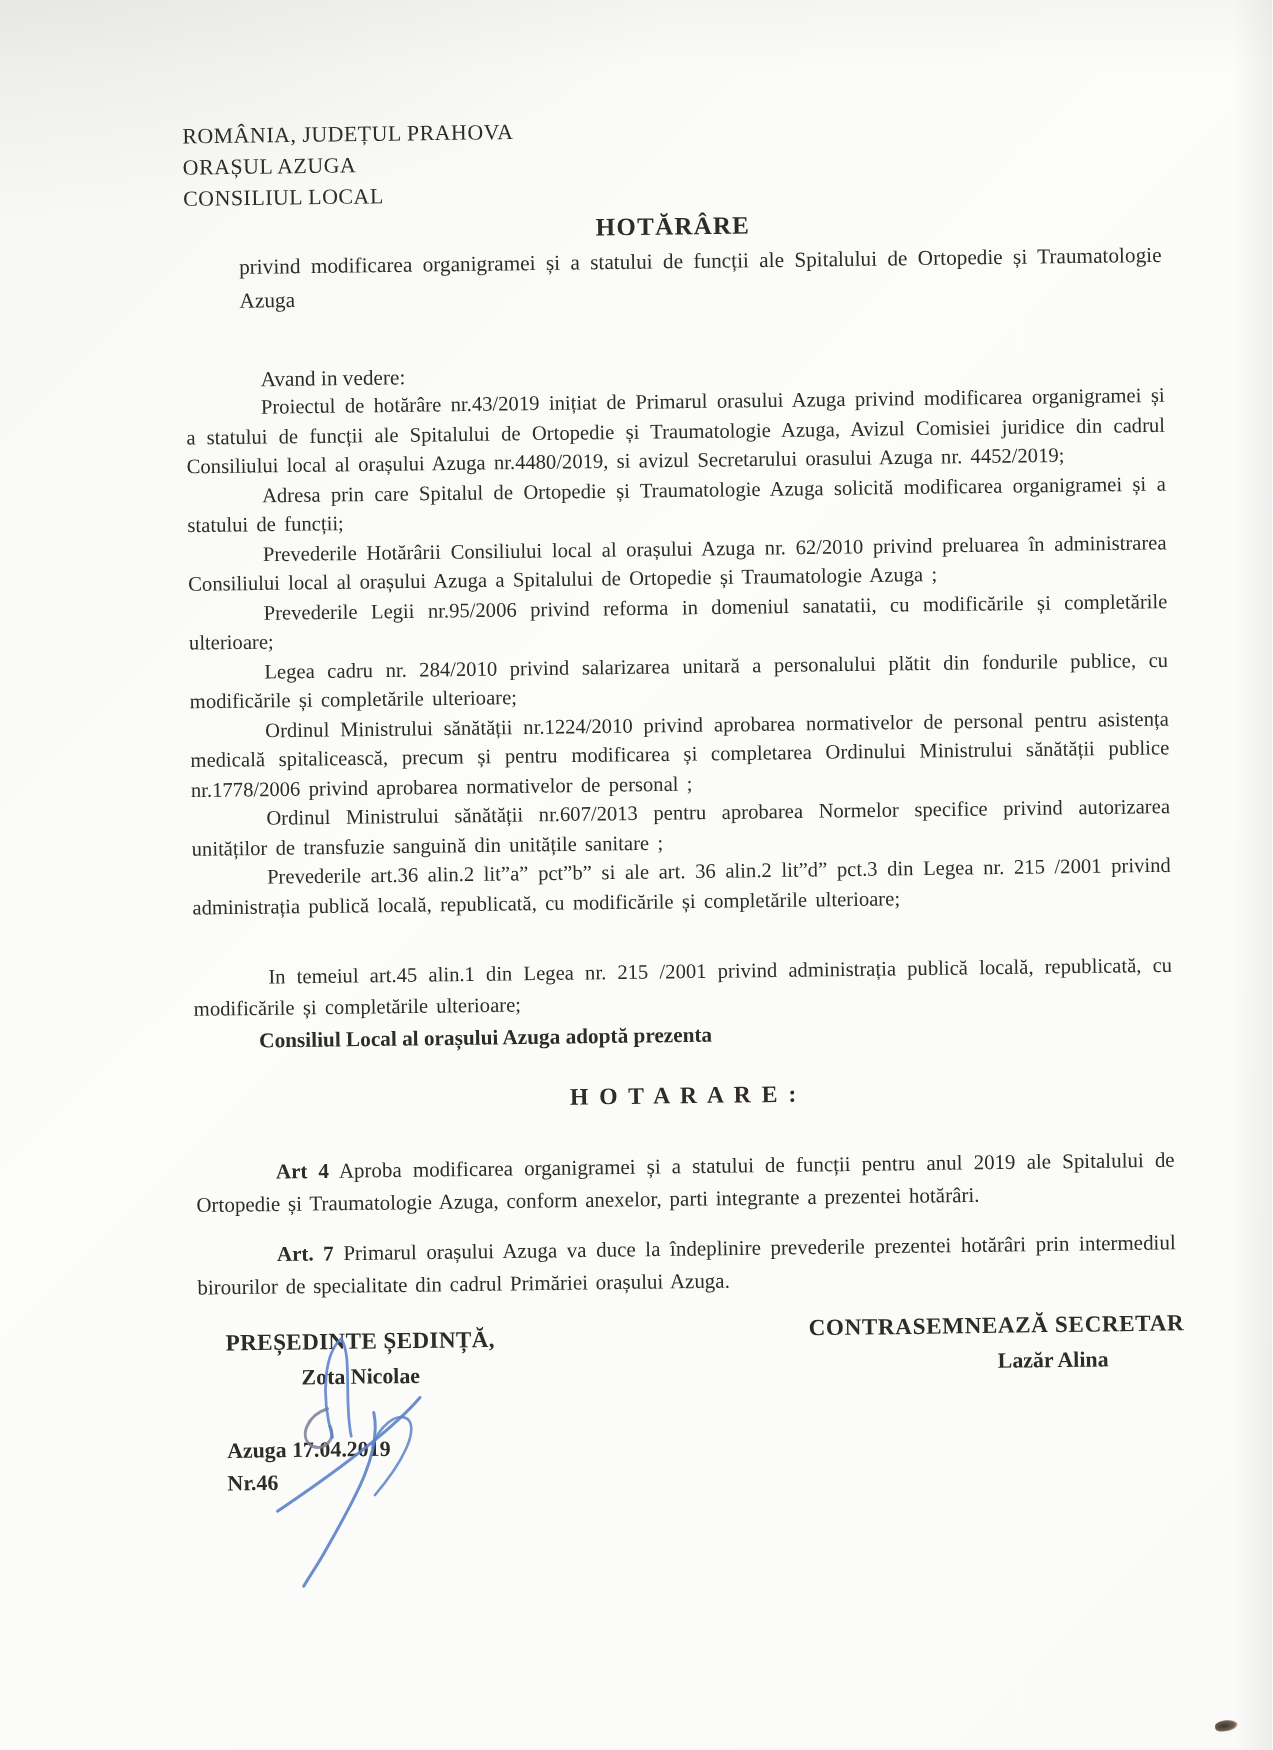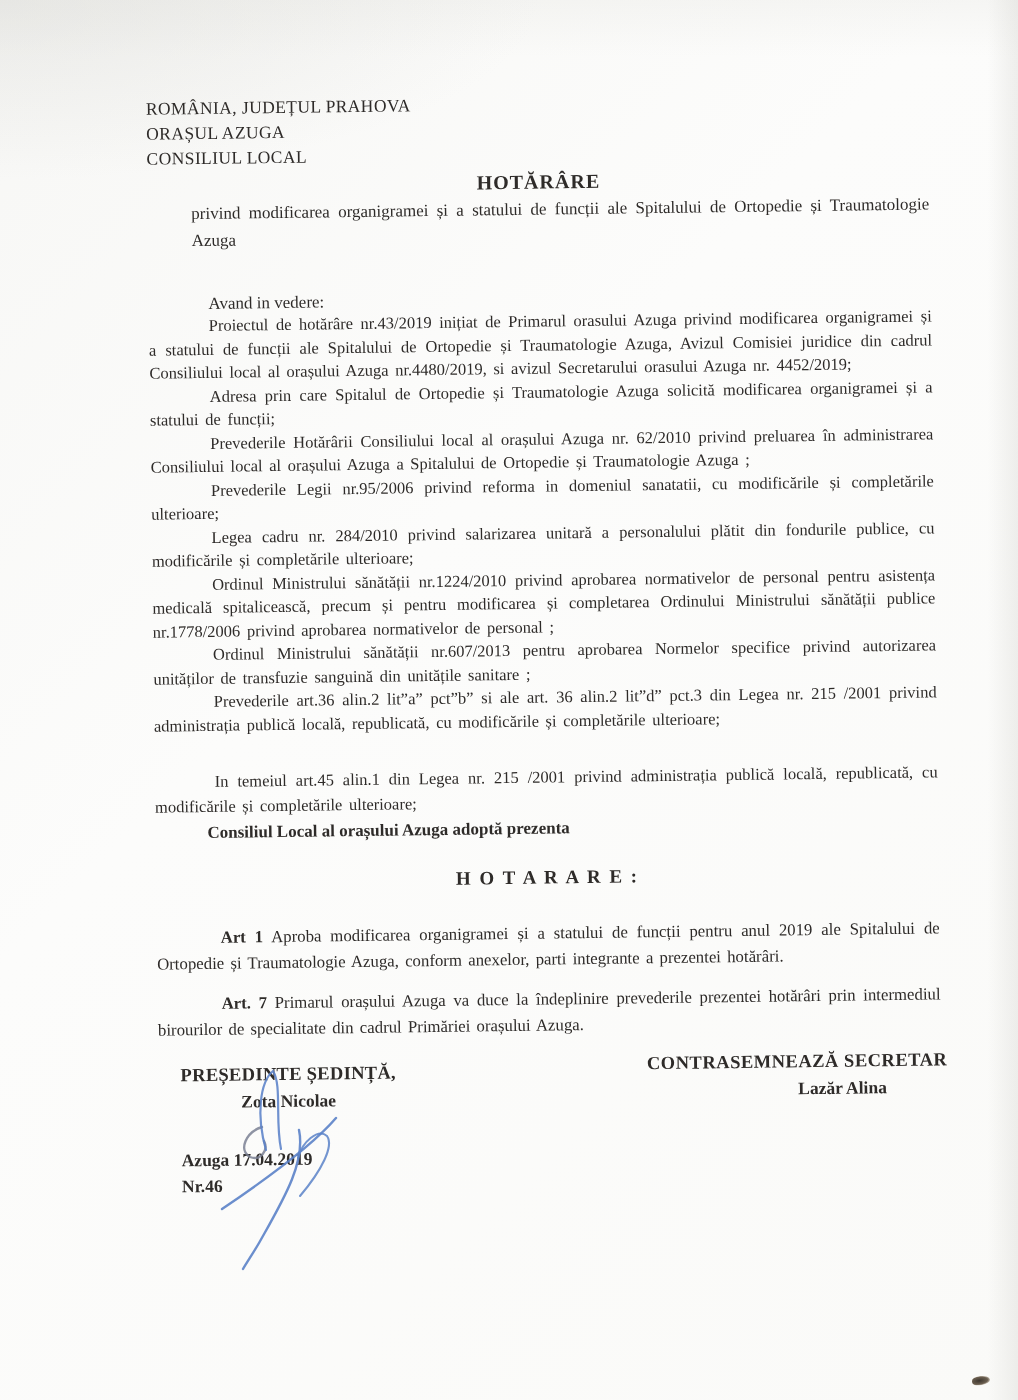--- a/index.html
+++ b/index.html
@@ -173,21 +173,21 @@
       <p class="para">Ordinul Ministrului sănătății nr.607/2013 pentru aprobarea Normelor specifice privind autorizarea unităților de transfuzie sanguină din unitățile sanitare ;</p>
       <p class="para">Prevederile art.36 alin.2 lit”a” pct”b” si ale art. 36 alin.2 lit”d” pct.3 din  Legea nr. 215 /2001 privind administrația publică locală, republicată, cu modificările și completările ulterioare;</p>
     </div>
 
     <p class="para temei">In temeiul art.45 alin.1 din Legea nr. 215 /2001 privind administrația publică locală, republicată, cu modificările și completările ulterioare;</p>
 
     <div class="adopt-line">Consiliul Local al orașului Azuga adoptă prezenta</div>
 
     <div class="decision-heading">H O T A R A R E :</div>
 
-    <p class="article"><span class="art-label">Art 1</span><span> Aproba   modificarea organigramei și a statului de funcții pentru anul 2019 ale Spitalului de Ortopedie și Traumatologie Azuga, conform anexelor, parti integrante a prezentei hotărâri.</span></p>
+    <p class="article"><span class="art-label">Art 4</span><span> Aproba   modificarea organigramei și a statului de funcții pentru anul 2019 ale Spitalului de Ortopedie și Traumatologie Azuga, conform anexelor, parti integrante a prezentei hotărâri.</span></p>
 
     <p class="article"><span class="art-label">Art. 7</span><span> Primarul orașului Azuga va duce la îndeplinire prevederile prezentei hotărâri prin intermediul birourilor de specialitate din cadrul Primăriei orașului Azuga.</span></p>
 
     <div class="signature-row">
       <div class="sig-left">
         <div class="sig-title">PREȘEDINTE ȘEDINȚĂ,</div>
         <div class="sig-name">Zota Nicolae</div>
       </div>
       <div class="sig-right">
         <div class="sig-title">CONTRASEMNEAZĂ  SECRETAR</div>

